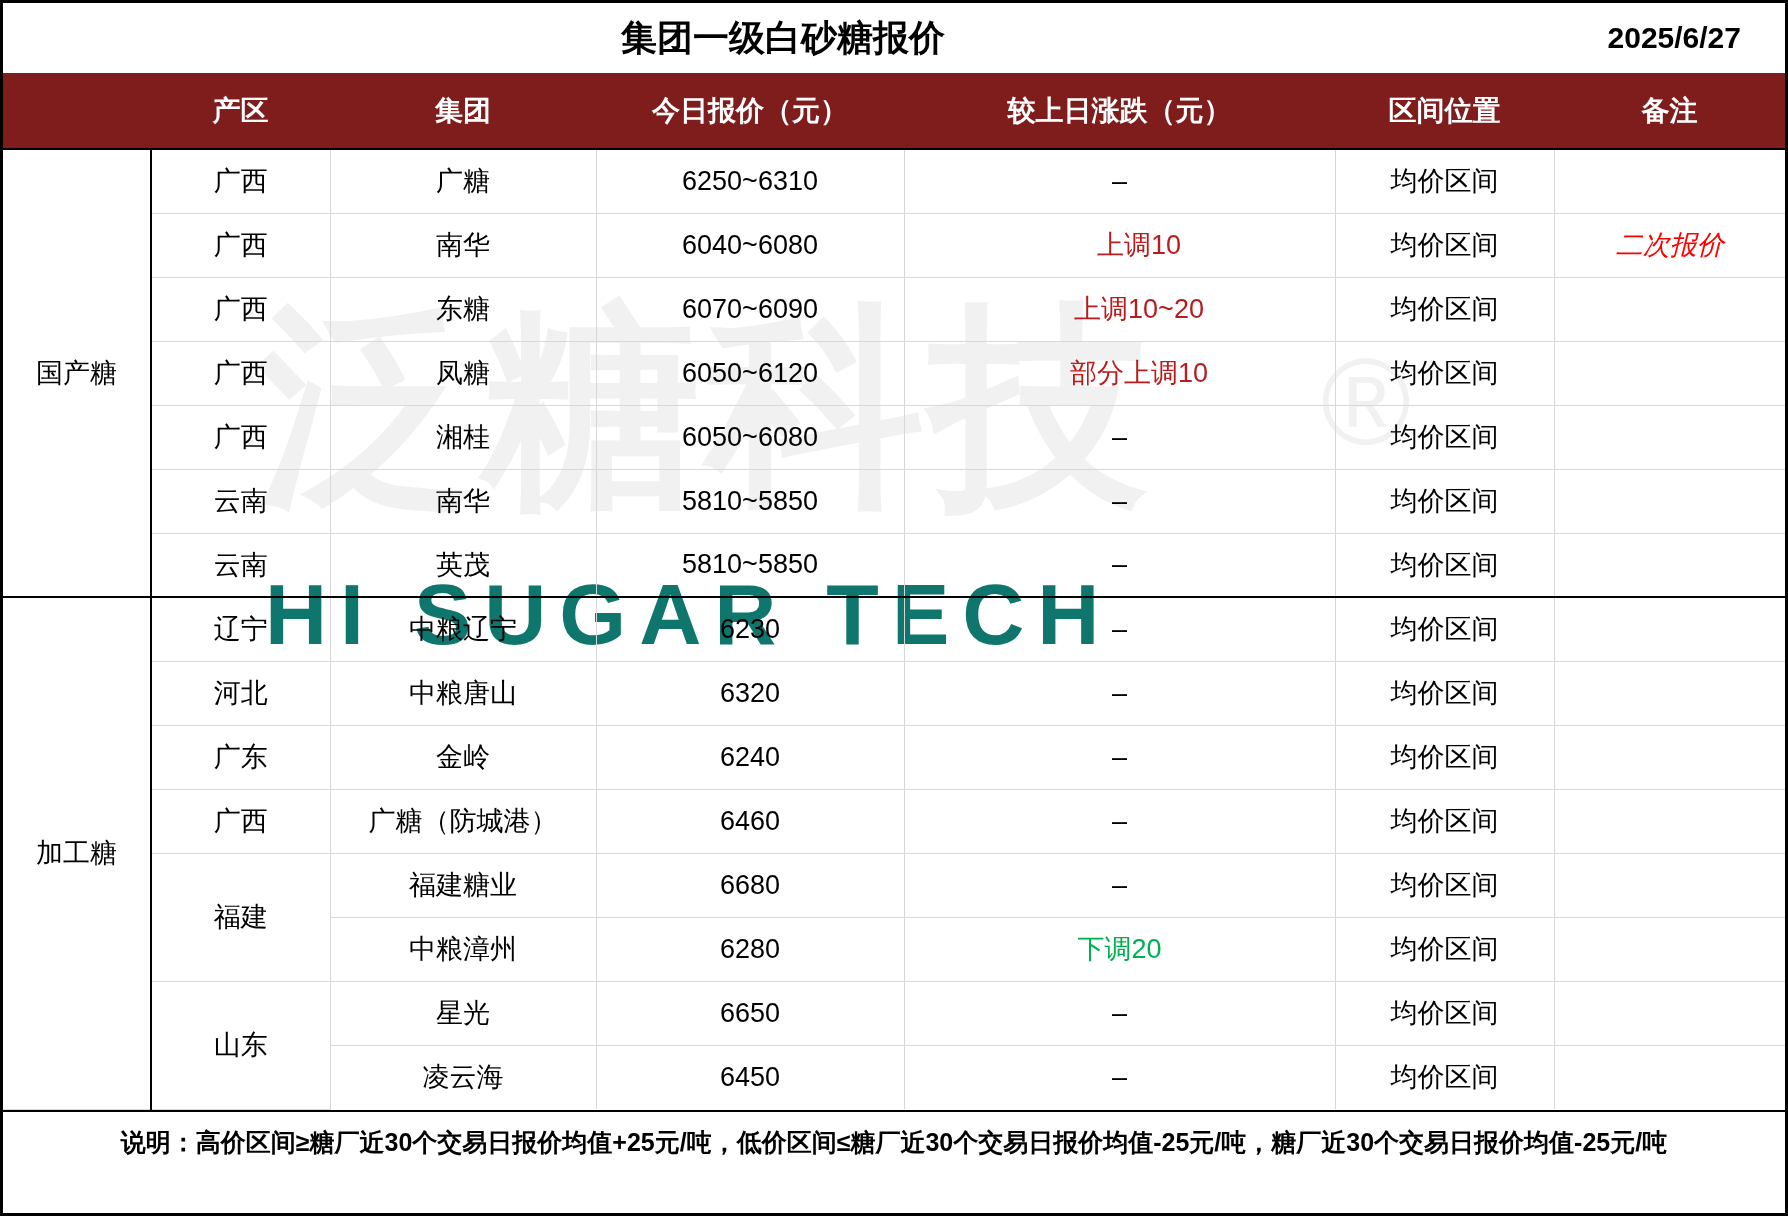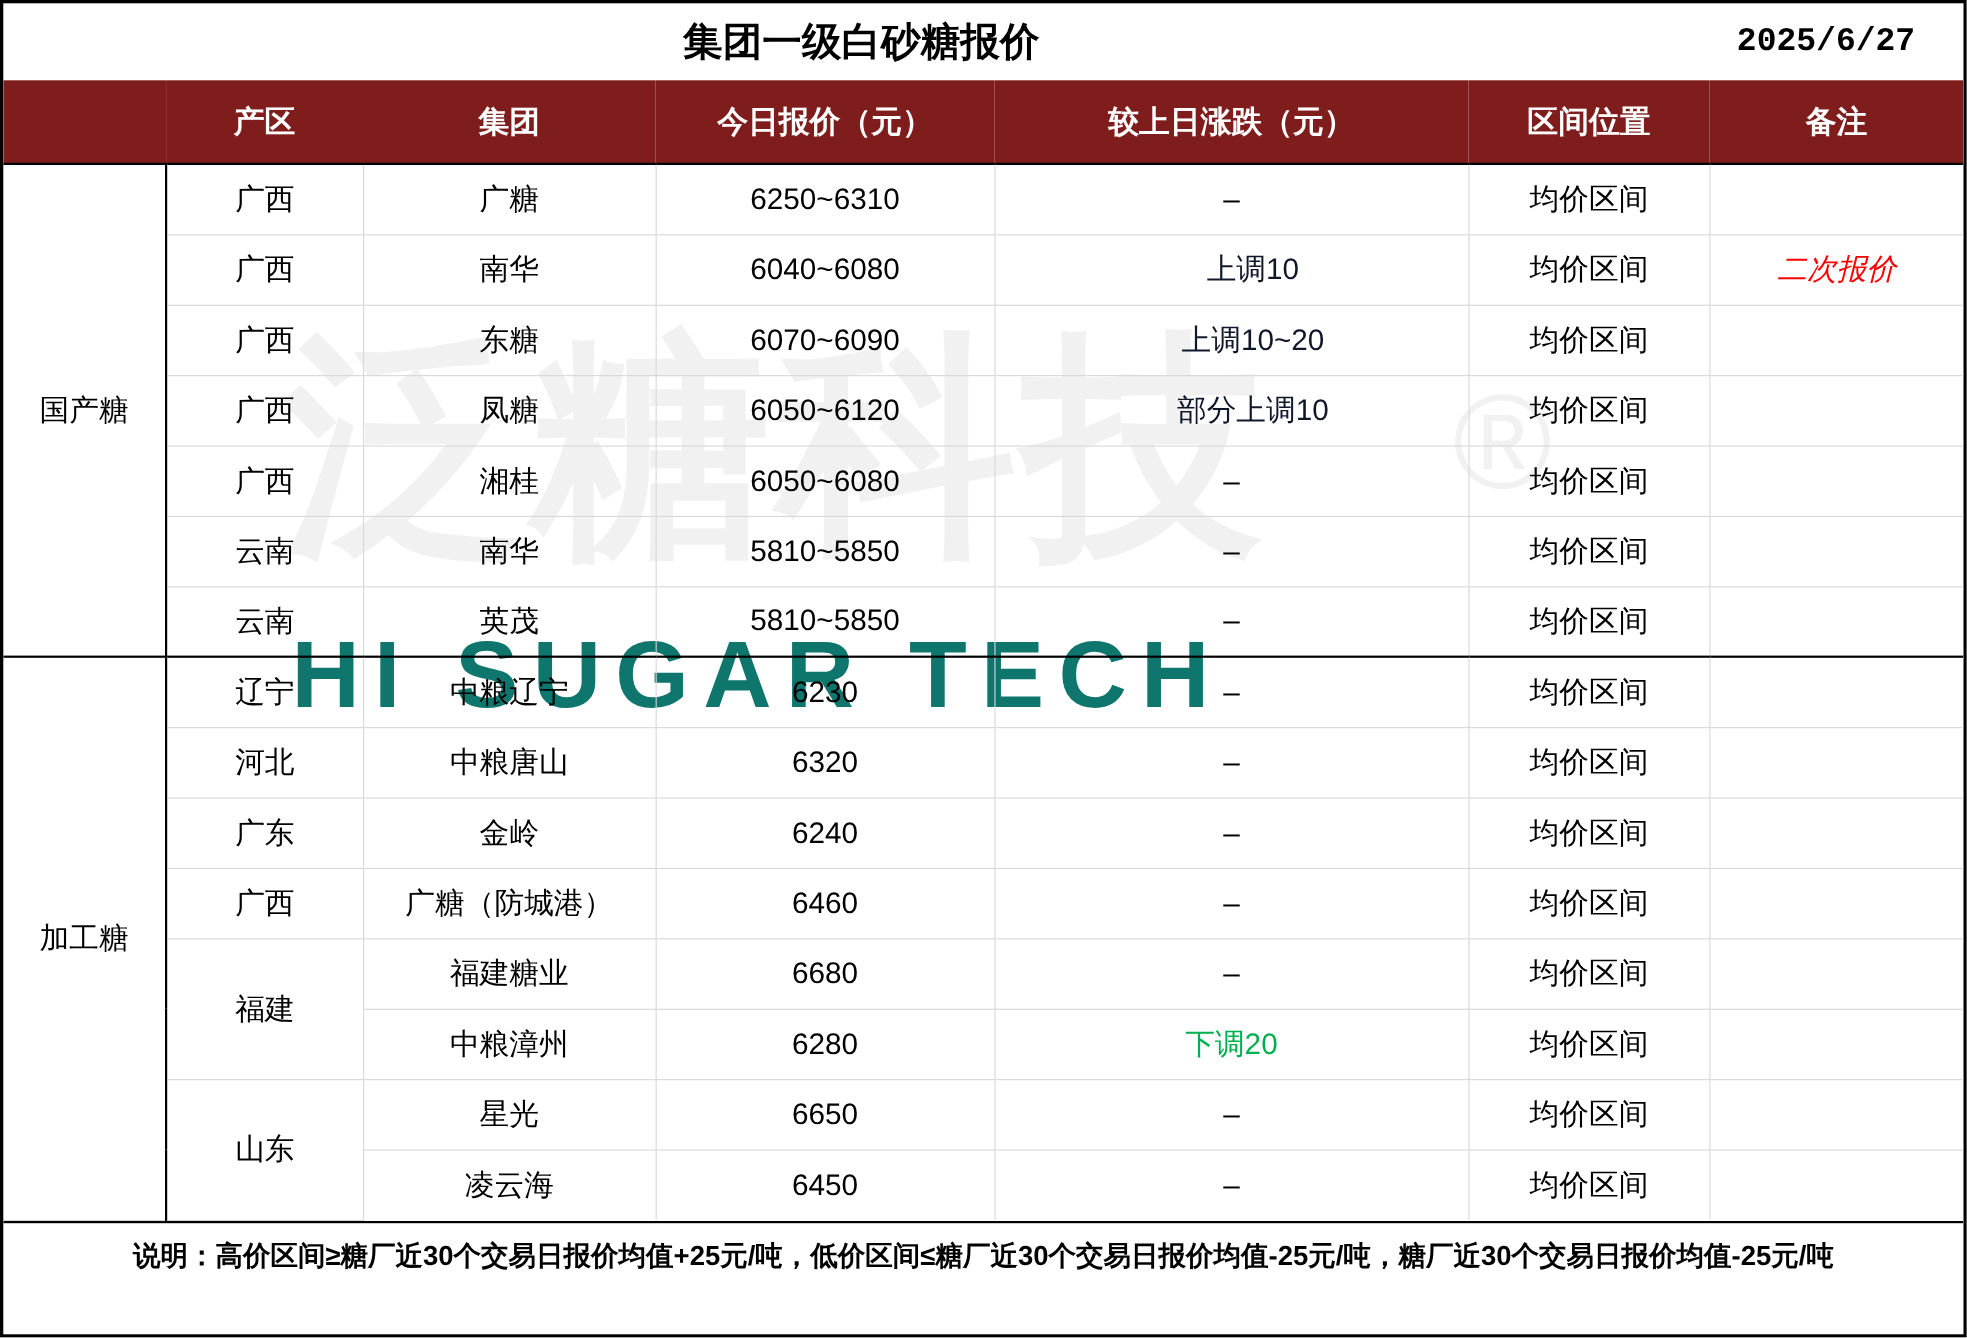--- a/index.html
+++ b/index.html
@@ -29,21 +29,21 @@
   }
 
   
   .title-bar{ position:relative; height:70px; z-index:1; }
   .title{
     position:absolute; left:0; top:0; width:1560px; height:80px;
     line-height:70px; text-align:center; font-size:36px; font-weight:700;
   }
   .date{
     position:absolute; right:44px; top:0; height:58px;
-    line-height:70px; font-size:30px; font-weight:700;font-family:Liberation Mono, monospace;
+    line-height:70px; font-size:30px; font-weight:700;
   }
 
   
   table{
     position:relative; z-index:1;
     width:1782px; border-collapse:collapse; table-layout:fixed;
     background:transparent;
   }
   th{
     height:76px; background:#7f1d1d; color:#fff;
@@ -53,21 +53,21 @@
   td{
     height:64px; text-align:center; vertical-align:middle;
     font-size:27px; font-weight:400;
     border:1px solid #d8d8d8; background:transparent;
   }
   td:first-child{ border-left:none; }
   td:last-child{ border-right:none; }
   td.cat{ border-right:2px solid #000; font-size:27px; }
   tr.section-start td{ border-top:2px solid #000; }
   tr.last-row td{ border-bottom:none; }
-  .up{ color:#0f172a;padding-left:39px; }
+  .up{ color:#b91c1c;padding-left:39px; }
   .down{ color:#00b050; }
   .note-red{ color:#ff0000;font-style:italic; }
 
   
   .footer{
     position:relative; z-index:1; height:103px;
     border-top:2px solid #000; text-align:center;
     font-size:25px; font-weight:700; line-height:39px; padding-top:11px;
   }
 </style>

